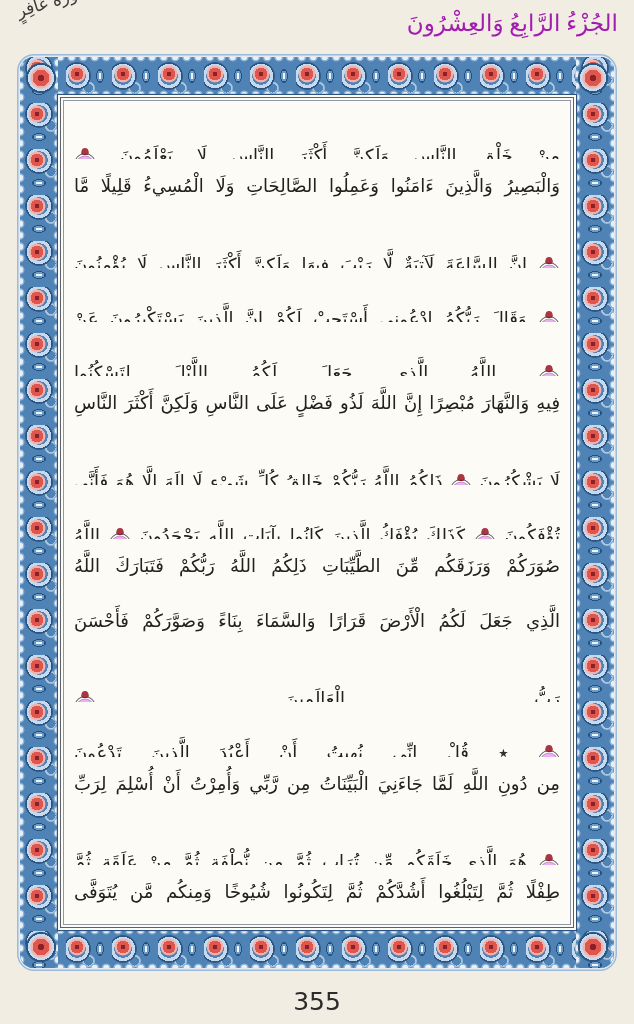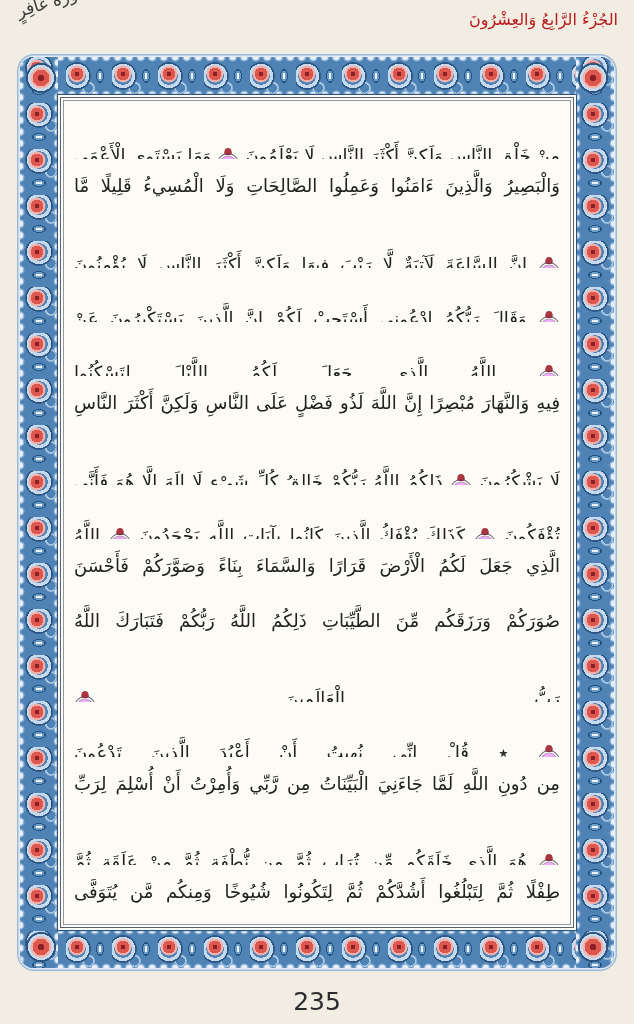--- a/index.html
+++ b/index.html
@@ -4,21 +4,21 @@
 <style>
   html,body{margin:0;padding:0;}
   body{
     width:634px;height:1024px;position:relative;overflow:hidden;
     background:#f1ede3;
     font-family:"DejaVu Sans", sans-serif;
   }
   
   .hdr-juz{
     position:absolute;top:10px;right:16px;
-    font-size:16px;color:#b91c1c;direction:rtl;white-space:nowrap;
+    font-size:23px;color:#a21caf;direction:rtl;white-space:nowrap;font-family:Liberation Serif, serif;
   }
   .hdr-surah{
     position:absolute;top:2px;left:14px;
     font-size:17px;color:#3b3b38;direction:rtl;white-space:nowrap;
     transform:rotate(-17deg);transform-origin:left top;
   }
   
   .frame{position:absolute;left:20px;top:57px;width:594px;height:911px;}
   .band{
     position:absolute;inset:0;border-radius:14px;overflow:hidden;
@@ -111,34 +111,34 @@
       <div class="vstrip left"></div>
       <div class="vstrip right"></div>
       <div class="corner tl"></div>
       <div class="corner tr"></div>
       <div class="corner bl"></div>
       <div class="corner br"></div>
     </div>
     <div class="inner">
       <div class="frame-line"></div>
       <div class="text-area">
-          <div class="line"><span class="ayah-text">مِنْ خَلْقِ النَّاسِ وَلَكِنَّ أَكْثَرَ النَّاسِ لَا يَعْلَمُونَ</span> <span class="vnum"><span class="vnum-digits">٥٧</span></span> <span class="ayah-text">وَمَا يَسْتَوِي الْأَعْمَى</span></div>
+          <div class="line"><span class="ayah-text">مِنْ خَلْقِ النَّاسِ وَلَكِنَّ أَكْثَرَ النَّاسِ لَا يَعْلَمُونَ</span> <span class="vnum"><span class="vnum-digits">٥٧</span></span> </div>
           <div class="line"><span class="ayah-text">وَالْبَصِيرُ وَالَّذِينَ ءَامَنُوا وَعَمِلُوا الصَّالِحَاتِ وَلَا الْمُسِيءُ قَلِيلًا مَّا تَتَذَكَّرُونَ</span></div>
           <div class="line"><span class="vnum"><span class="vnum-digits">٥٨</span></span> <span class="ayah-text">إِنَّ السَّاعَةَ لَآتِيَةٌ لَّا رَيْبَ فِيهَا وَلَكِنَّ أَكْثَرَ النَّاسِ لَا يُؤْمِنُونَ</span></div>
           <div class="line"><span class="vnum"><span class="vnum-digits">٥٩</span></span> <span class="ayah-text">وَقَالَ رَبُّكُمُ ادْعُونِي أَسْتَجِبْ لَكُمْ إِنَّ الَّذِينَ يَسْتَكْبِرُونَ عَنْ عِبَادَتِي</span></div>
           <div class="line"> <span class="vnum"><span class="vnum-digits">٦٠</span></span> <span class="ayah-text">اللَّهُ الَّذِي جَعَلَ لَكُمُ اللَّيْلَ لِتَسْكُنُوا</span></div>
           <div class="line"><span class="ayah-text">فِيهِ وَالنَّهَارَ مُبْصِرًا إِنَّ اللَّهَ لَذُو فَضْلٍ عَلَى النَّاسِ وَلَكِنَّ أَكْثَرَ النَّاسِ</span></div>
           <div class="line"><span class="ayah-text">لَا يَشْكُرُونَ</span> <span class="vnum"><span class="vnum-digits">٦١</span></span> <span class="ayah-text">ذَلِكُمُ اللَّهُ رَبُّكُمْ خَالِقُ كُلِّ شَيْءٍ لَا إِلَهَ إِلَّا هُوَ فَأَنَّى</span></div>
           <div class="line"><span class="ayah-text">تُؤْفَكُونَ</span> <span class="vnum"><span class="vnum-digits">٦٢</span></span> <span class="ayah-text">كَذَلِكَ يُؤْفَكُ الَّذِينَ كَانُوا بِآيَاتِ اللَّهِ يَجْحَدُونَ</span> <span class="vnum"><span class="vnum-digits">٦٣</span></span> <span class="ayah-text">اللَّهُ</span></div>
+          <div class="line"><span class="ayah-text">صُوَرَكُمْ وَرَزَقَكُم مِّنَ الطَّيِّبَاتِ ذَلِكُمُ اللَّهُ رَبُّكُمْ فَتَبَارَكَ اللَّهُ</span></div>
           <div class="line"><span class="ayah-text">الَّذِي جَعَلَ لَكُمُ الْأَرْضَ قَرَارًا وَالسَّمَاءَ بِنَاءً وَصَوَّرَكُمْ فَأَحْسَنَ</span></div>
-          <div class="line"><span class="ayah-text">صُوَرَكُمْ وَرَزَقَكُم مِّنَ الطَّيِّبَاتِ ذَلِكُمُ اللَّهُ رَبُّكُمْ فَتَبَارَكَ اللَّهُ</span></div>
           <div class="line"><span class="ayah-text">رَبُّ الْعَالَمِينَ</span> <span class="vnum"><span class="vnum-digits">94</span></span> </div>
           <div class="line"> <span class="vnum"><span class="vnum-digits">٦٥</span></span> <span class="hizb">٭</span> <span class="ayah-text">قُلْ إِنِّي نُهِيتُ أَنْ أَعْبُدَ الَّذِينَ تَدْعُونَ</span></div>
           <div class="line"><span class="ayah-text">مِن دُونِ اللَّهِ لَمَّا جَاءَنِيَ الْبَيِّنَاتُ مِن رَّبِّي وَأُمِرْتُ أَنْ أُسْلِمَ لِرَبِّ الْعَالَمِينَ</span></div>
           <div class="line"><span class="vnum"><span class="vnum-digits">٦٦</span></span> <span class="ayah-text">هُوَ الَّذِي خَلَقَكُم مِّن تُرَابٍ ثُمَّ مِن نُّطْفَةٍ ثُمَّ مِنْ عَلَقَةٍ ثُمَّ يُخْرِجُكُمْ</span></div>
           <div class="line"><span class="ayah-text">طِفْلًا ثُمَّ لِتَبْلُغُوا أَشُدَّكُمْ ثُمَّ لِتَكُونُوا شُيُوخًا وَمِنكُم مَّن يُتَوَفَّى</span></div>
         </div>
     </div>
   </div>
 
-  <div class="page-number">235</div>
+  <div class="page-number">355</div>
 
 </div>
 
 </body></html>

